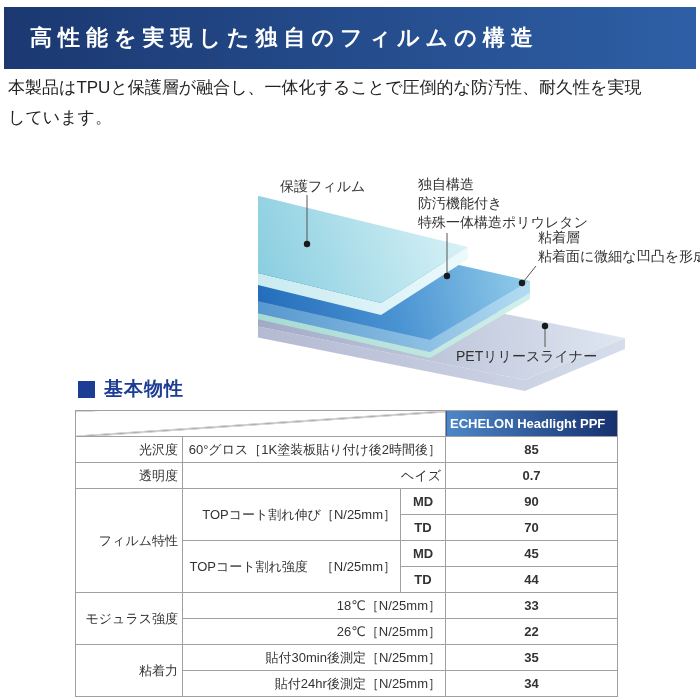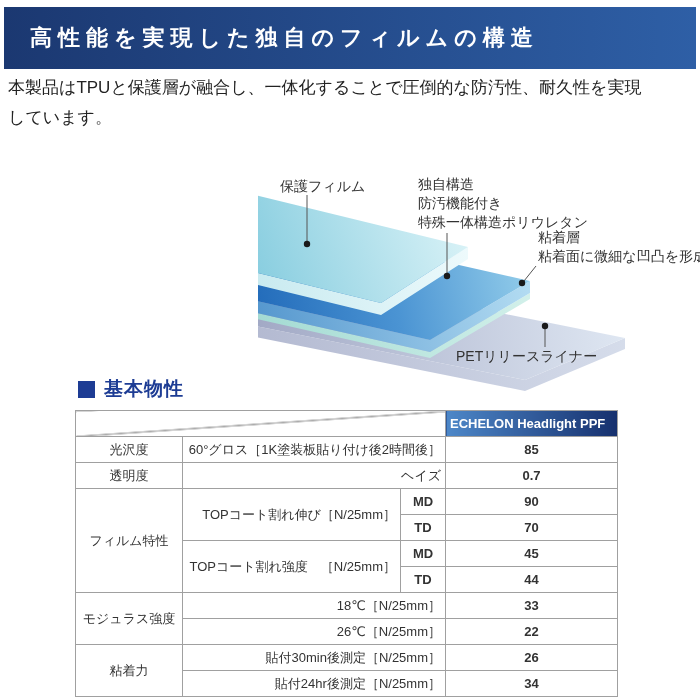--- a/index.html
+++ b/index.html
@@ -48,21 +48,21 @@
   }
   td.corner{
     background:linear-gradient(to bottom right,
       #ffffff calc(50% - 1px),#aaaaaa calc(50% - 0.5px),
       #aaaaaa calc(50% + 0.5px),#ffffff calc(50% + 1px));
   }
   td.prod-header{
     background:linear-gradient(90deg,#4d87c8 0%,#16306e 100%);
     color:#ffffff;font-weight:bold;height:27px;
   }
-  td.cat{padding-left:12px;text-align:center;}
+  td.cat{padding-left:12px;text-align:right;}
   td.desc{padding-left:16px;text-align:right;}
   td.ctr{text-align:center;font-weight:bold;}
 </style>
 </head>
 <body>
 
 <div class="banner">
   <div class="banner-title">高性能を実現した独自のフィルムの構造</div>
 </div>
 
@@ -190,20 +190,20 @@
     <td class="desc" colspan="2">18℃［N/25mm］</td>
     <td class="ctr">33</td>
   </tr>
   <tr>
     <td class="desc" colspan="2">26℃［N/25mm］</td>
     <td class="ctr">22</td>
   </tr>
   <tr>
     <td class="cat" rowspan="2">粘着力</td>
     <td class="desc" colspan="2">貼付30min後測定［N/25mm］</td>
-    <td class="ctr">26</td>
+    <td class="ctr">35</td>
   </tr>
   <tr>
     <td class="desc" colspan="2">貼付24hr後測定［N/25mm］</td>
     <td class="ctr">34</td>
   </tr>
 </tbody>
   </table>
 
 </body></html>

